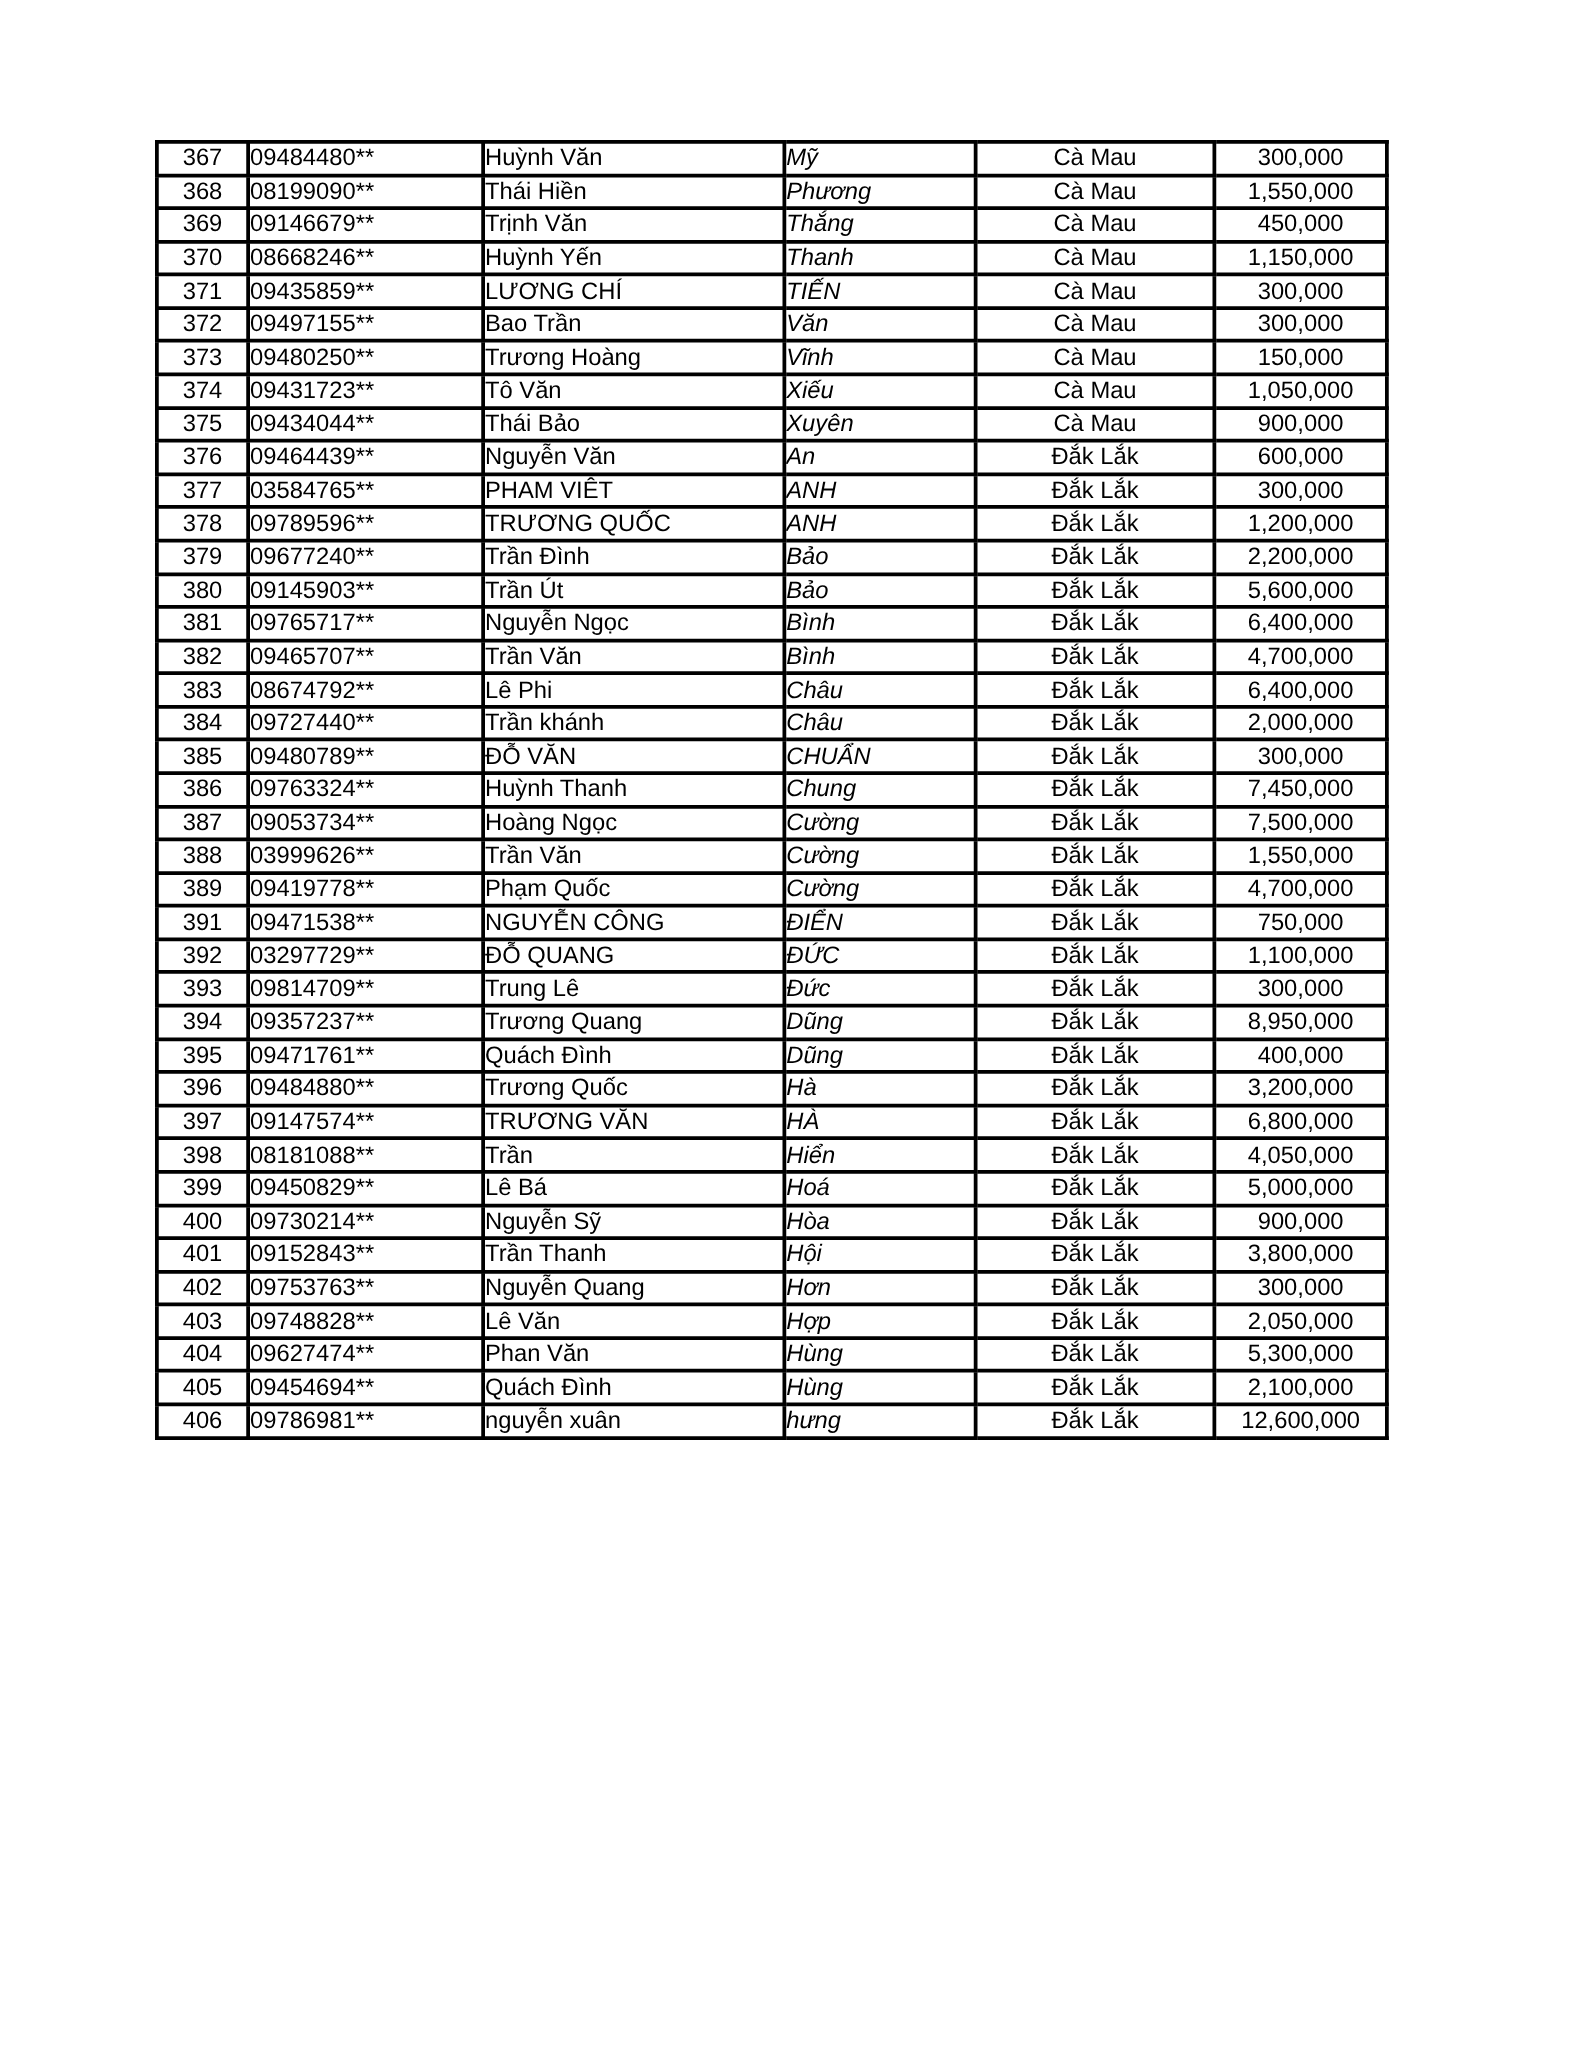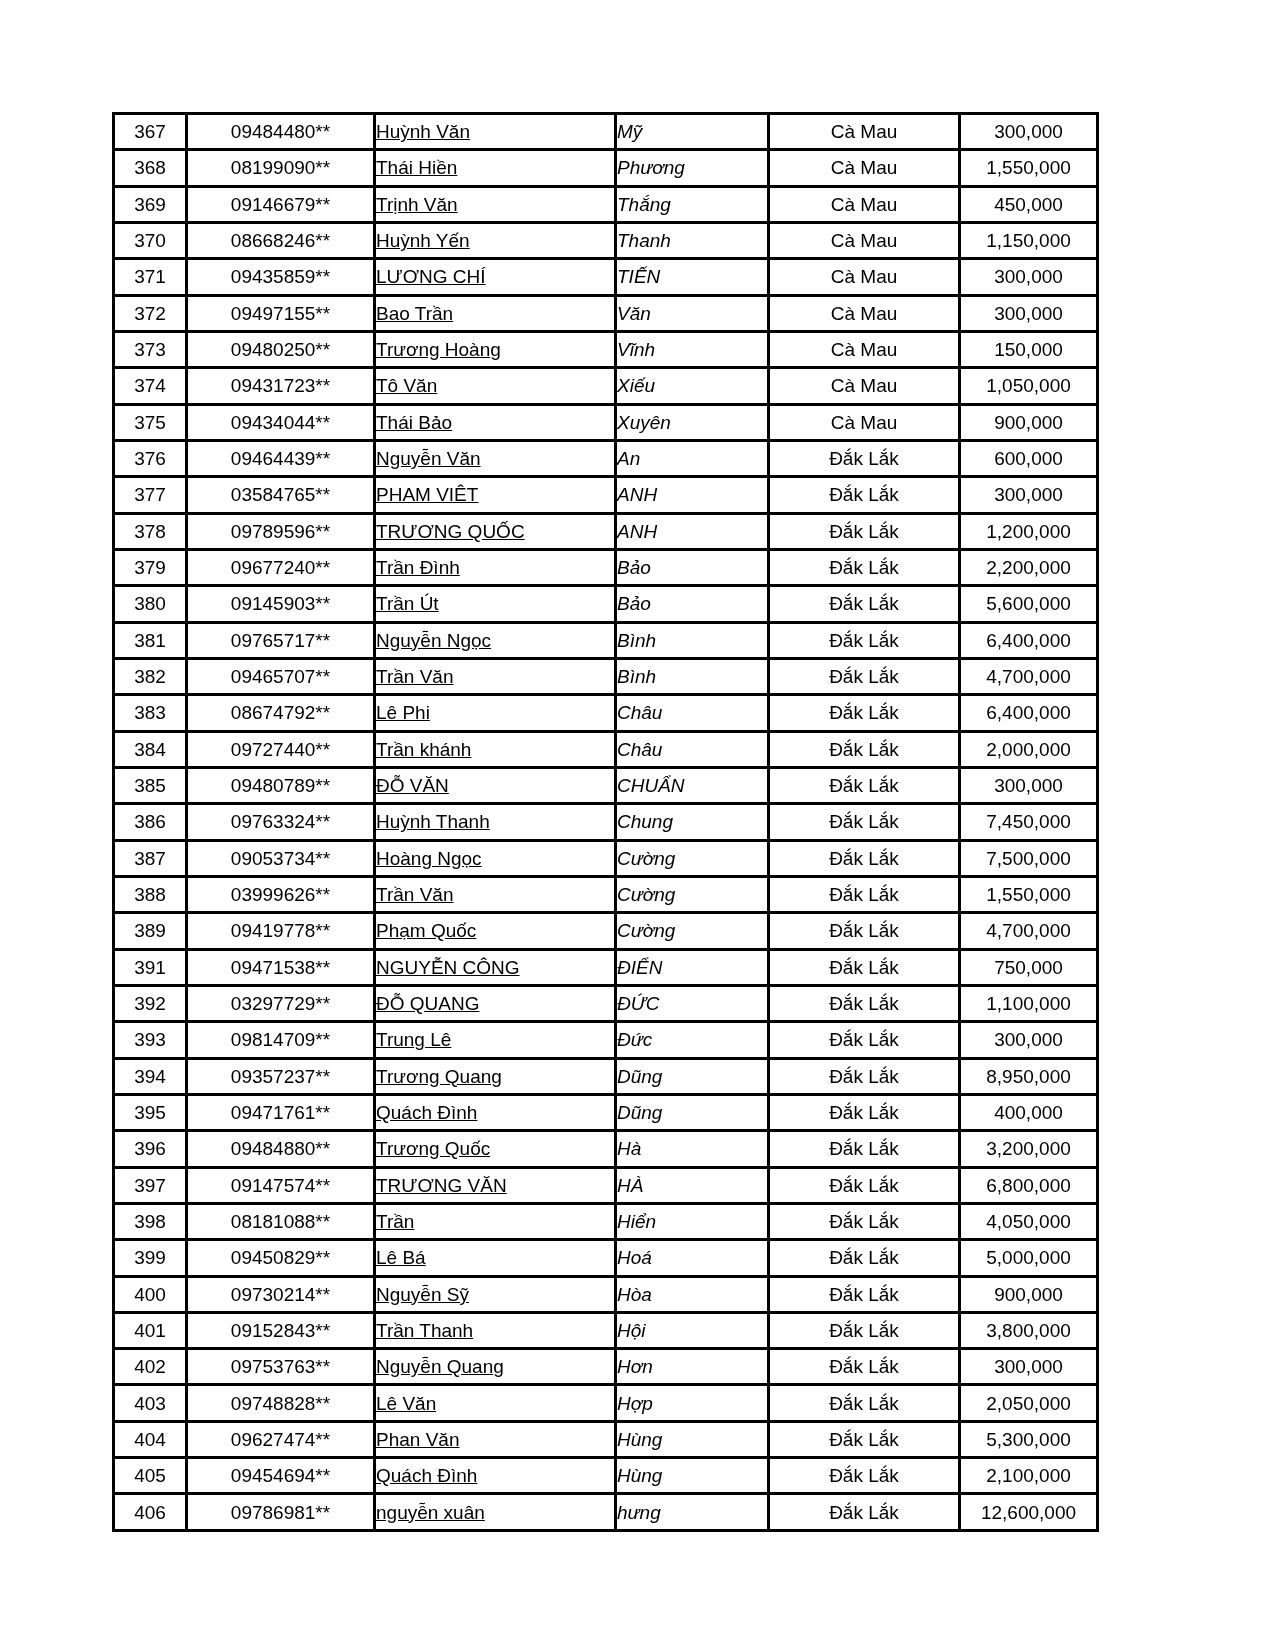--- a/index.html
+++ b/index.html
@@ -9,39 +9,39 @@
   }
   body {
     width: 1275px;
     height: 1650px;
     position: relative;
     font-family: "Liberation Sans", "DejaVu Sans", sans-serif;
     color: #000000;
   }
   table.data-grid {
     position: absolute;
-    left: 112px;
+    left: 124px;
     top: 112px;
     width: 984px;
-    height: 1420px;
+    height: 1040px;
     border-collapse: collapse;
     table-layout: fixed;
   }
   table.data-grid td {
     border: 3px solid #000000;
     font-size: 19px;
     line-height: 1;
     vertical-align: middle;
     padding: 0;
     white-space: nowrap;
     overflow: hidden;
   }
   td.c-no    { text-align: center; }
-  td.c-phone { text-align: center; }
-  td.c-name  { text-align: left; padding-left: 5px; text-decoration: underline; }
+  td.c-phone { }
+  td.c-name  { text-align: left; padding-left: 5px; }
   td.c-given { text-align: left; padding-left: 5px; font-style: italic; }
   td.c-prov  { text-align: center; }
   td.c-amt   { text-align: center; padding-right: 9px; }
 </style>
 </head>
 <body>
 
 <table class="data-grid">
   <colgroup>
     <col style="width:73px">

